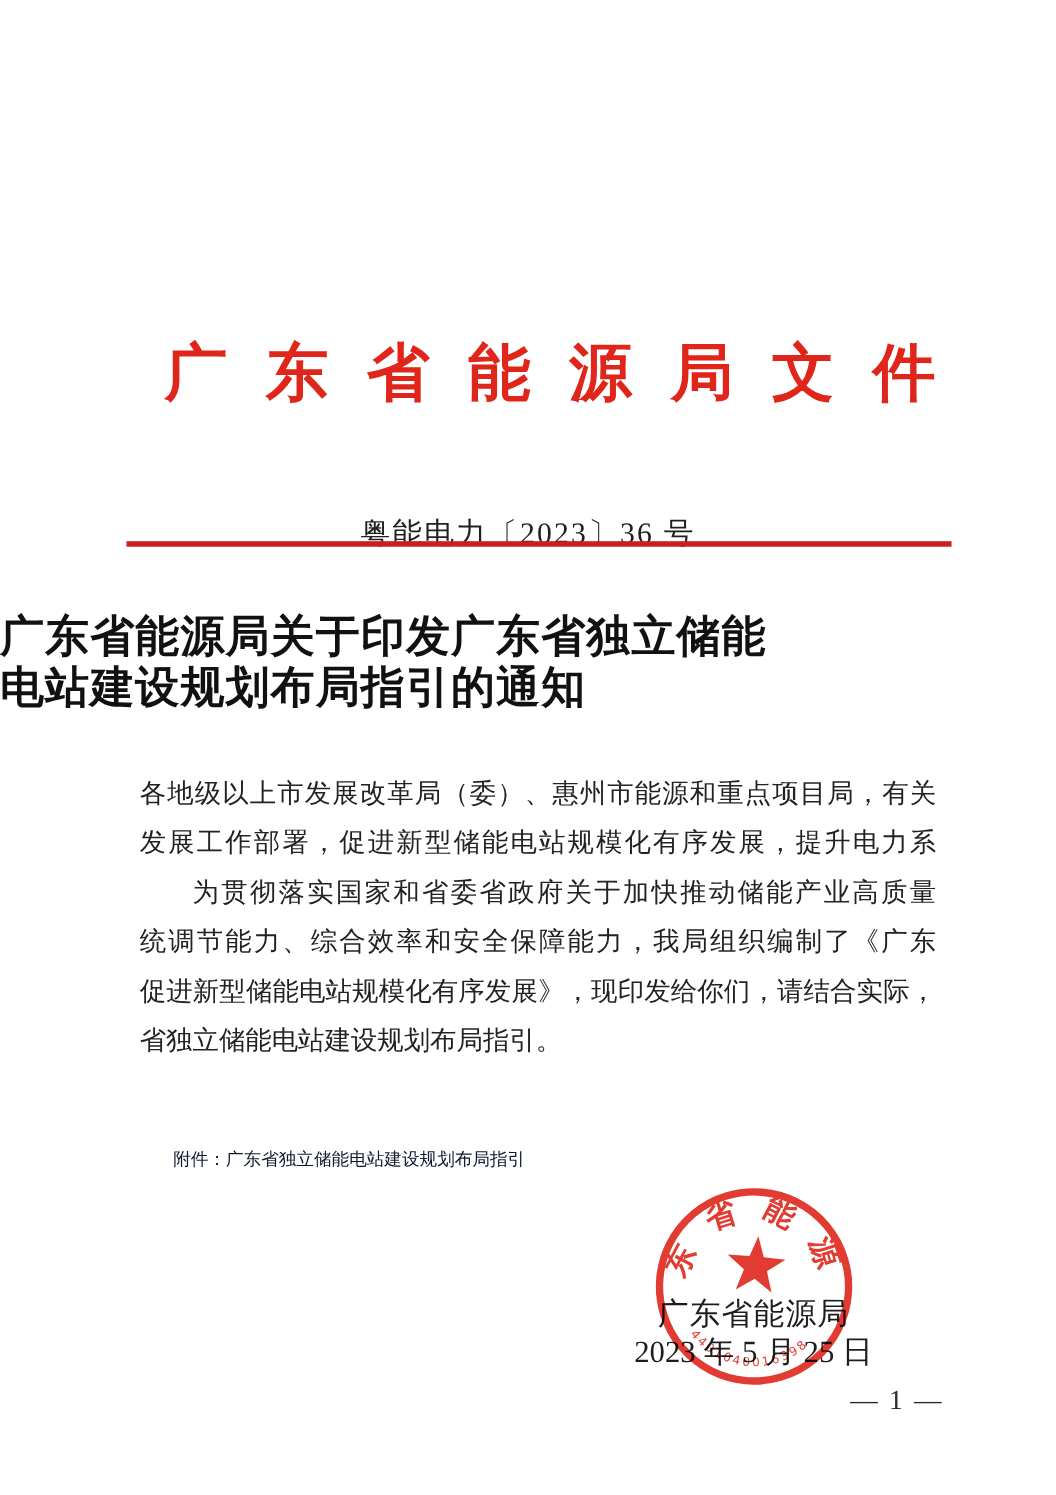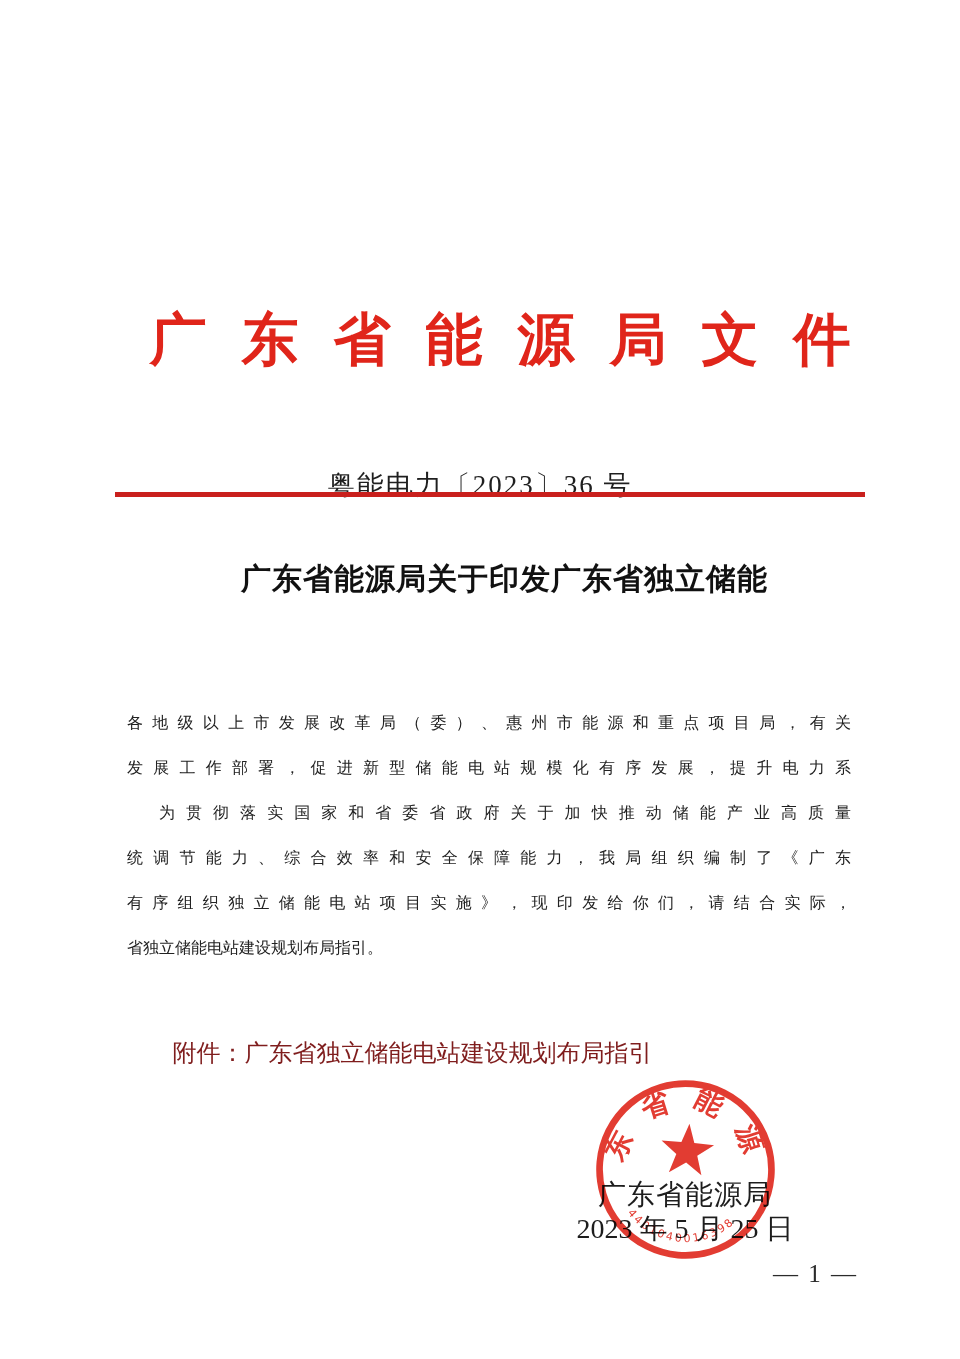--- a/index.html
+++ b/index.html
@@ -30,42 +30,42 @@
     letter-spacing:2px;
     margin-top:45px;
   }
   .red-rule{
     position:absolute;top:492px;left:115px;width:750px;height:5px;
     background:#c9201d;
   }
   
   .doc-title{
     position:absolute;top:556px;left:0;width:768px;
-    text-align:right;
-    font-size:30px;font-weight:700;
+    text-align:left;
+    font-size:40px;font-weight:700;
     line-height:46px;color:#111;
     letter-spacing:1px;
   }
   
   .body-block{
     position:absolute;top:700px;left:127px;width:724px;
-    font-size:16px;
+    font-size:24px;
     color:#222;
   }
   .body-line{
     height:45px;line-height:45px;
     text-align:justify;text-align-last:justify;
     white-space:nowrap;
   }
   .body-line.short{text-align-last:left;}
   .body-line.indent{text-indent:2em;}
   .attachment-line{
     position:absolute;top:1032px;left:127px;width:724px;
-    font-size:24px;line-height:45px;color:#7f1d1d;
-    text-indent:1.9em;white-space:nowrap;font-family:Liberation Mono, monospace;
+    font-size:16px;line-height:45px;color:#0f172a;
+    text-indent:1.9em;white-space:nowrap;
   }
   
   .sig-agency{
     position:absolute;top:1176px;left:540px;width:290px;
     text-align:center;font-size:28px;color:#1d1d1d;
     white-space:nowrap;letter-spacing:1px;
   }
   .sig-date{
     position:absolute;top:1210px;left:520px;width:330px;
     text-align:center;font-size:28px;color:#1d1d1d;
@@ -91,28 +91,29 @@
 <div class="page">
 
   <div class="agency-title">广东省能源局文件</div>
 
   <div class="doc-number">粤能电力〔2023〕36 号</div>
 
   <div class="red-rule"></div>
 
   <div class="doc-title">
     <div>广东省能源局关于印发广东省独立储能</div>
+    <div>电站建设规划布局指引的通知</div>
   </div>
 
   <div class="body-block">
     <div class="body-line">各地级以上市发展改革局（委）、惠州市能源和重点项目局，有关</div>
     <div class="body-line">发展工作部署，促进新型储能电站规模化有序发展，提升电力系</div>
     <div class="body-line indent">为贯彻落实国家和省委省政府关于加快推动储能产业高质量</div>
     <div class="body-line">统调节能力、综合效率和安全保障能力，我局组织编制了《广东</div>
-    <div class="body-line">有序组织独立储能电站项目实施》，现印发给你们，请结合实际，</div>
+    <div class="body-line">促进新型储能电站规模化有序发展》，现印发给你们，请结合实际，</div>
     <div class="body-line short">省独立储能电站建设规划布局指引。</div>
   </div>
 
   <div class="attachment-line">附件：广东省独立储能电站建设规划布局指引</div>
 
   <div class="sig-agency">广东省能源局</div>
   <div class="sig-date">2023 年 5 月 25 日</div>
 
   <svg class="seal" viewBox="0 0 200 200" xmlns="http://www.w3.org/2000/svg" aria-hidden="true">
     <g transform="rotate(5 100 100)" fill="none">

